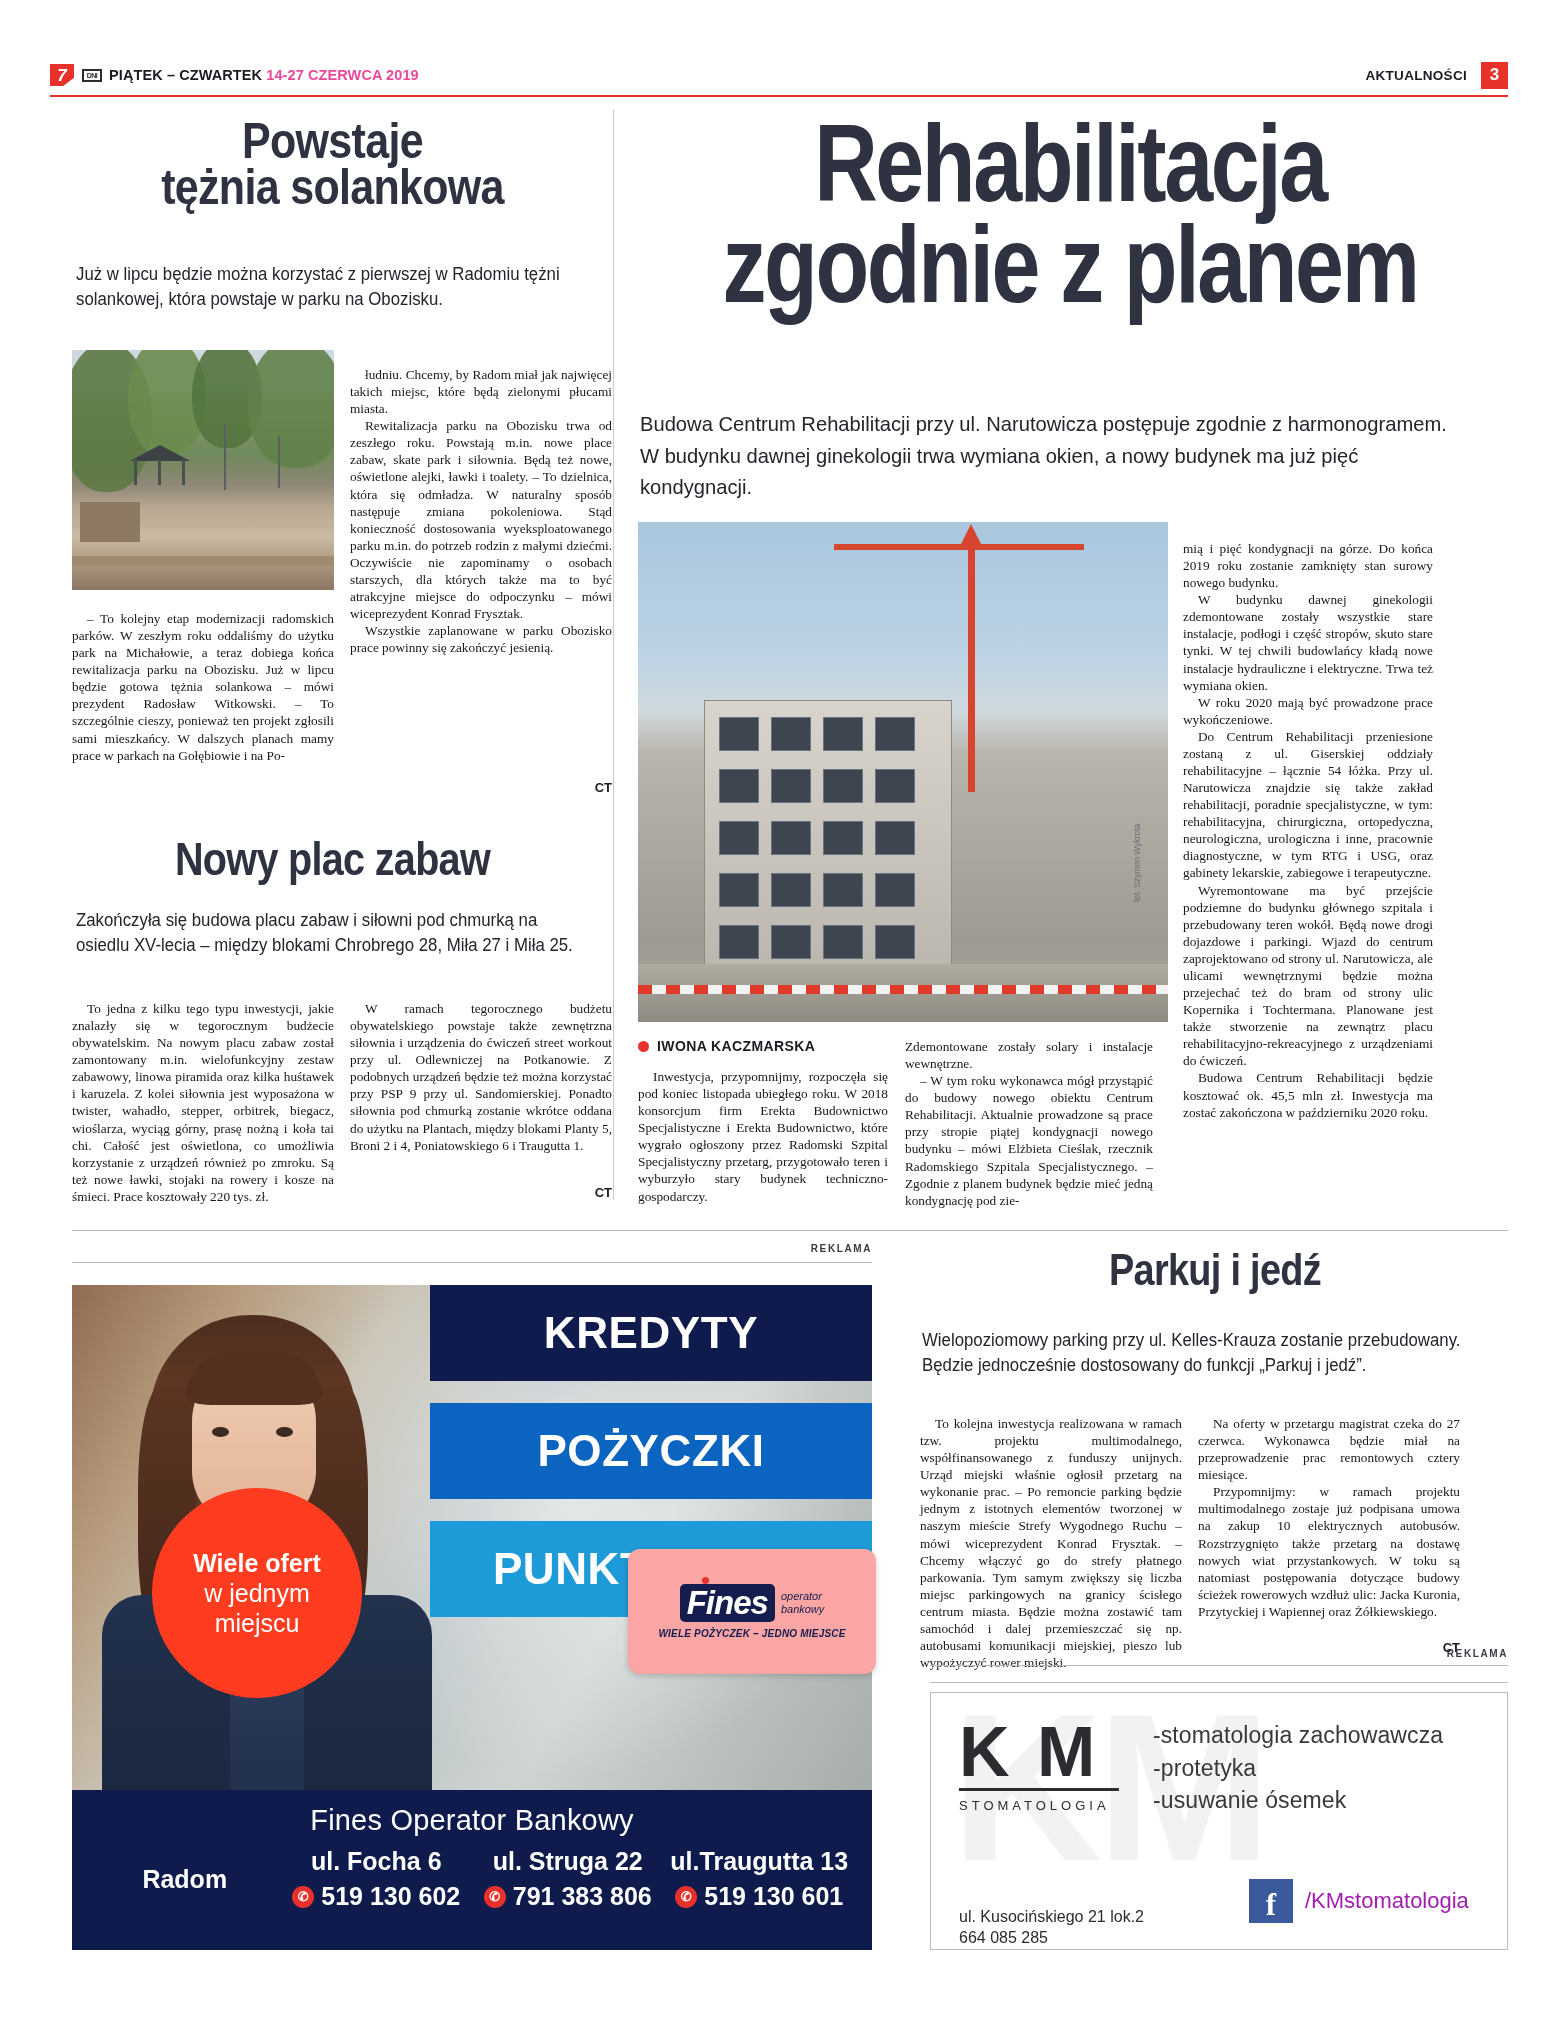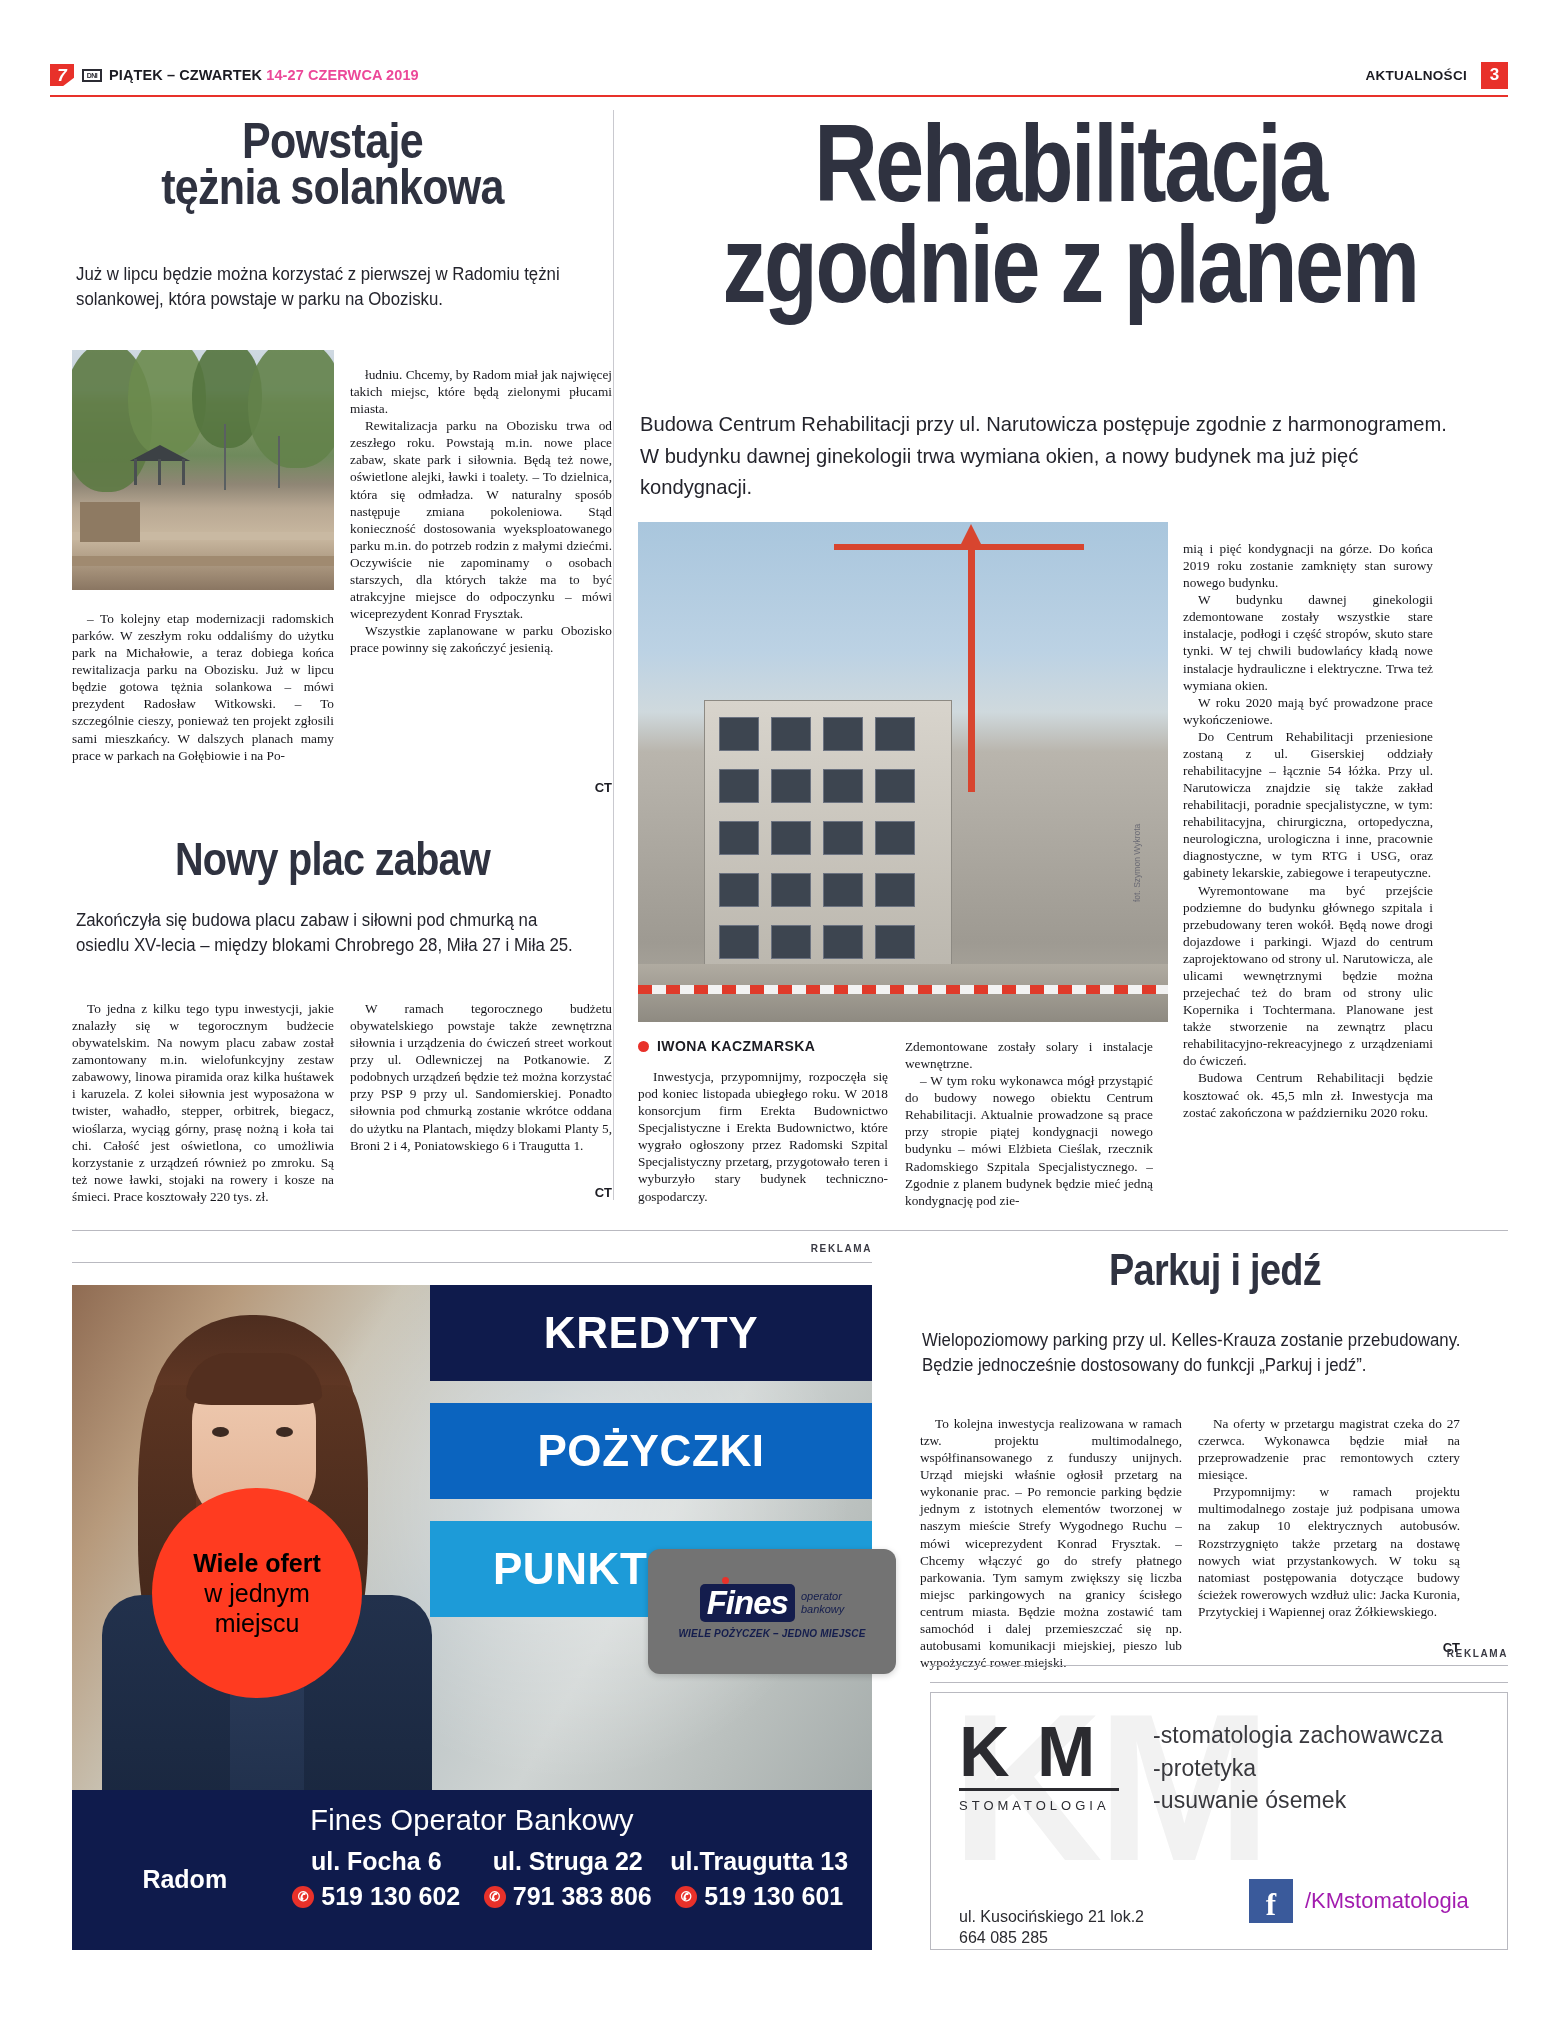--- a/index.html
+++ b/index.html
@@ -153,29 +153,29 @@
   .fbar {
     height:96px; display:flex; align-items:center; justify-content:center;
     color:#fff; font-weight:bold; letter-spacing:0.6px;text-align:right;
   }
   .fbar.navy { background:#0f1b4c; }
   .fbar.blue { background:#0b64bf; }
   .fbar.lblue{ background:#1d9bd8; }
   .fbar span { font-size:44px; }
   .fines-circle {
     position:absolute; left:152px; top:1488px; width:210px; height:210px;
-    border-radius:50%; background:#ff3b20; color:#000000; text-align:center;
+    border-radius:50%; background:#ff3b20; color:#ffffff; text-align:center;
     display:flex; flex-direction:column; align-items:center; justify-content:center; line-height:1.2;
   }
   .fines-circle .l1 { font-size:25px; font-weight:bold; }
   .fines-circle .l2, .fines-circle .l3 { font-size:25px; }
   .fines-logo {
     position:absolute; left:628px; top:1549px; width:248px; height:125px;
-    background:#737373; border-radius:12px; box-shadow:0 2px 6px rgba(0,0,0,.18);
-    display:flex; flex-direction:column; align-items:center; justify-content:center; gap:6px;margin-left:20px;
+    background:#fca5a5; border-radius:12px; box-shadow:0 2px 6px rgba(0,0,0,.18);
+    display:flex; flex-direction:column; align-items:center; justify-content:center; gap:6px;
   }
   .fl-row { display:flex; align-items:center; gap:6px; }
   .fl-mark {
     background:#141d4d; color:#fff; font-weight:bold; font-size:33px;
     padding:0 7px; border-radius:5px; font-style:italic; letter-spacing:-1px; position:relative;
   }
   .fl-mark:before {
     content:""; position:absolute; left:22px; top:-7px; width:7px; height:7px;
     border-radius:50%; background:#e8312a;
   }

